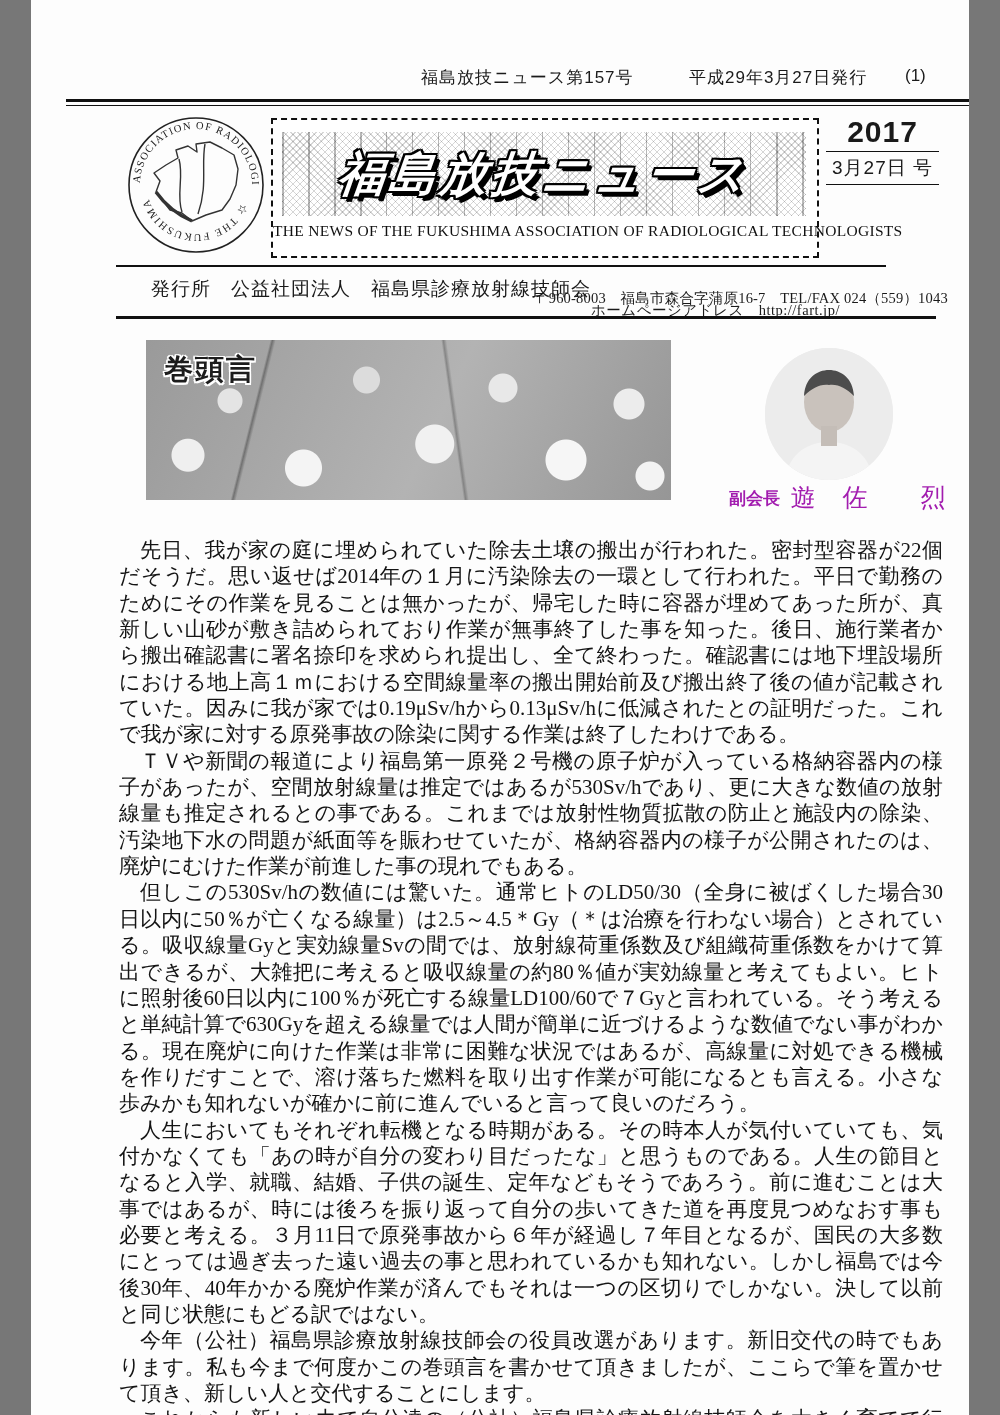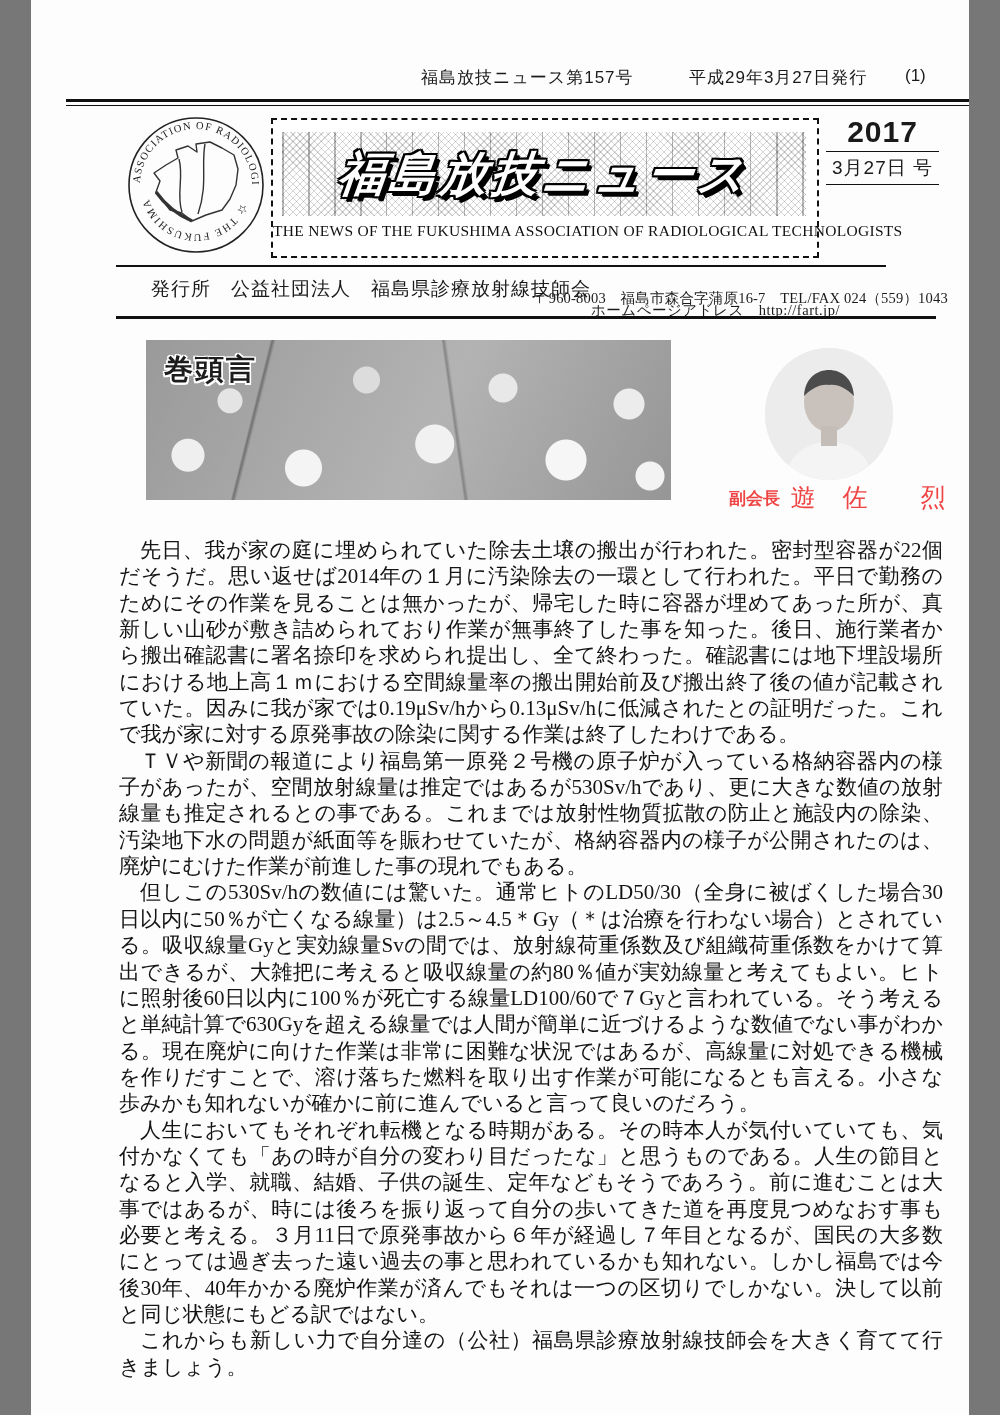--- a/index.html
+++ b/index.html
@@ -80,21 +80,21 @@
     font-size:29px; letter-spacing:2px; color:#1c1c1c;
     text-shadow:-1.5px -1.5px 0 #fff,1.5px -1.5px 0 #fff,-1.5px 1.5px 0 #fff,1.5px 1.5px 0 #fff,0 1.5px 0 #fff,0 -1.5px 0 #fff,1.5px 0 0 #fff,-1.5px 0 0 #fff;}
   .banner .big-title{position:absolute; left:0; top:34px; width:100%; text-align:center;
     font-family:"Liberation Sans","DejaVu Sans",sans-serif; font-weight:bold;
     font-size:82px; line-height:100px; color:#0f0f0f; white-space:nowrap;
     text-shadow:-3px -3px 0 #fff,3px -3px 0 #fff,-3px 3px 0 #fff,3px 3px 0 #fff,0 3px 0 #fff,0 -3px 0 #fff,3px 0 0 #fff,-3px 0 0 #fff;}
   
   .portrait{position:absolute; left:734px; top:348px; width:128px; height:132px;
     border-radius:50%; overflow:hidden; background:#ededed;}
   .authorline{position:absolute; left:698px; top:481px; width:210px; white-space:nowrap;
-    font-family:"Liberation Sans","DejaVu Sans",sans-serif; color:#ef4444;}
+    font-family:"Liberation Sans","DejaVu Sans",sans-serif; color:#a21caf;}
   .authorline .role{font-size:17px; font-weight:bold; vertical-align:2px;}
   .authorline .name{font-size:25px; letter-spacing:1px; margin-left:6px;}
   
   .body-text{position:absolute; left:88px; top:537px; width:824px;
     font-size:21px; line-height:26.35px; text-align:justify; color:#141414;}
   .body-text p{margin:0; text-indent:21px;}
 </style>
 </head>
 <body>
 
@@ -165,16 +165,17 @@
   <div class="authorline">
     <span class="role">副会長</span>
     <span class="name">遊　佐　　烈</span>
   </div>
 
   <div class="body-text">
     <p>先日、我が家の庭に埋められていた除去土壌の搬出が行われた。密封型容器が22個だそうだ。思い返せば2014年の１月に汚染除去の一環として行われた。平日で勤務のためにその作業を見ることは無かったが、帰宅した時に容器が埋めてあった所が、真新しい山砂が敷き詰められており作業が無事終了した事を知った。後日、施行業者から搬出確認書に署名捺印を求められ提出し、全て終わった。確認書には地下埋設場所における地上高１ｍにおける空間線量率の搬出開始前及び搬出終了後の値が記載されていた。因みに我が家では0.19μSv/hから0.13μSv/hに低減されたとの証明だった。これで我が家に対する原発事故の除染に関する作業は終了したわけである。</p>
     <p>ＴＶや新聞の報道により福島第一原発２号機の原子炉が入っている格納容器内の様子があったが、空間放射線量は推定ではあるが530Sv/hであり、更に大きな数値の放射線量も推定されるとの事である。これまでは放射性物質拡散の防止と施設内の除染、汚染地下水の問題が紙面等を賑わせていたが、格納容器内の様子が公開されたのは、廃炉にむけた作業が前進した事の現れでもある。</p>
     <p>但しこの530Sv/hの数値には驚いた。通常ヒトのLD50/30（全身に被ばくした場合30日以内に50％が亡くなる線量）は2.5～4.5＊Gy（＊は治療を行わない場合）とされている。吸収線量Gyと実効線量Svの間では、放射線荷重係数及び組織荷重係数をかけて算出できるが、大雑把に考えると吸収線量の約80％値が実効線量と考えてもよい。ヒトに照射後60日以内に100％が死亡する線量LD100/60で７Gyと言われている。そう考えると単純計算で630Gyを超える線量では人間が簡単に近づけるような数値でない事がわかる。現在廃炉に向けた作業は非常に困難な状況ではあるが、高線量に対処できる機械を作りだすことで、溶け落ちた燃料を取り出す作業が可能になるとも言える。小さな歩みかも知れないが確かに前に進んでいると言って良いのだろう。</p>
     <p>人生においてもそれぞれ転機となる時期がある。その時本人が気付いていても、気付かなくても「あの時が自分の変わり目だったな」と思うものである。人生の節目となると入学、就職、結婚、子供の誕生、定年などもそうであろう。前に進むことは大事ではあるが、時には後ろを振り返って自分の歩いてきた道を再度見つめなおす事も必要と考える。３月11日で原発事故から６年が経過し７年目となるが、国民の大多数にとっては過ぎ去った遠い過去の事と思われているかも知れない。しかし福島では今後30年、40年かかる廃炉作業が済んでもそれは一つの区切りでしかない。決して以前と同じ状態にもどる訳ではない。</p>
+    <p>今年（公社）福島県診療放射線技師会の役員改選があります。新旧交代の時でもあります。私も今まで何度かこの巻頭言を書かせて頂きましたが、ここらで筆を置かせて頂き、新しい人と交代することにします。</p>
     <p>これからも新しい力で自分達の（公社）福島県診療放射線技師会を大きく育てて行きましょう。</p>
   </div>
 
 </div>
 
 </body></html>

